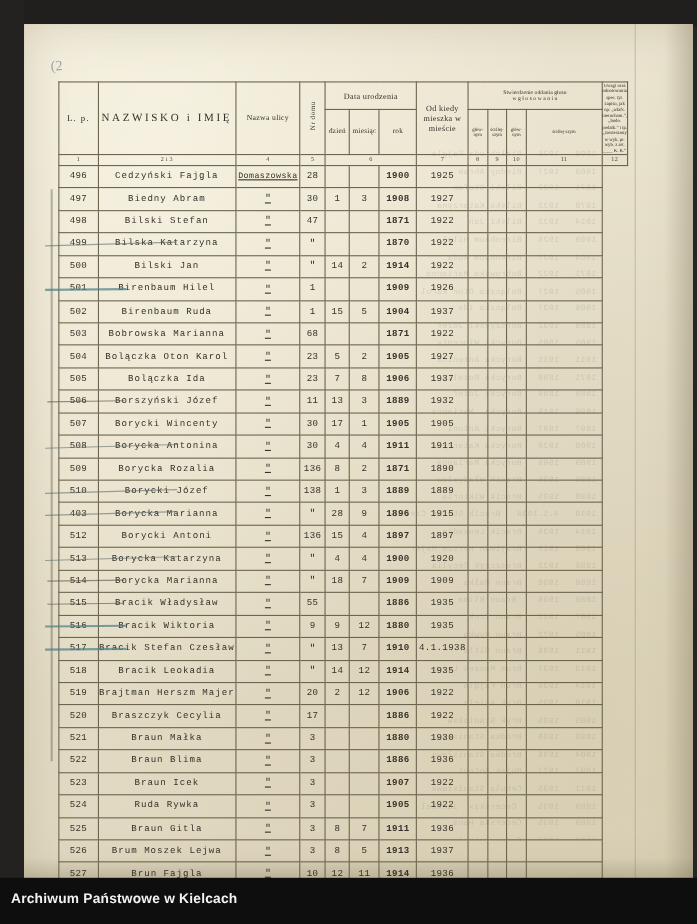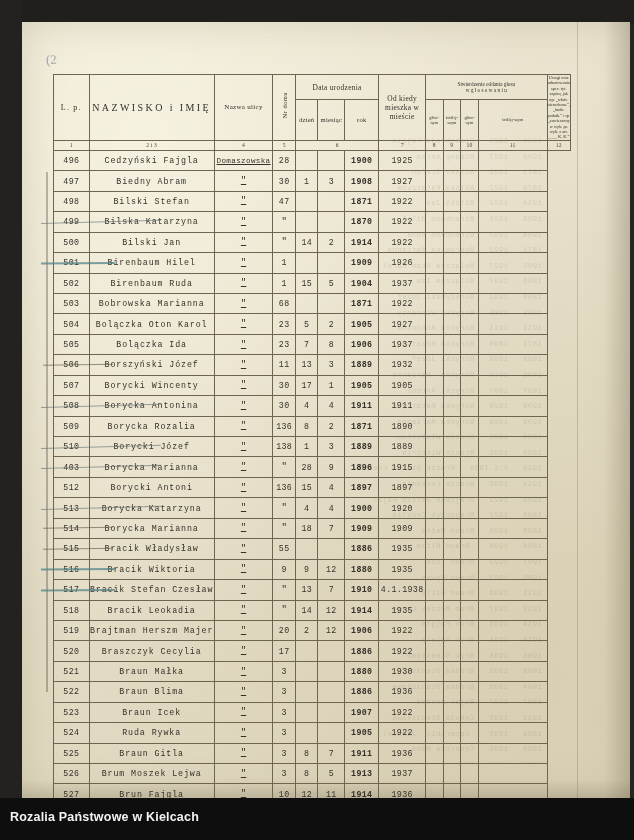--- a/index.html
+++ b/index.html
@@ -715,13 +715,13 @@
             <td class="c-v"></td>
             <td class="c-v"></td>
             <td class="c-notes"></td>
           </tr>
         </tbody>
     </table>
   </div>
 </div>
 
 <div class="backdrop-bottom-bar"></div>
-<div class="watermark">Rozalia Państwowe w Kielcach</div>
+<div class="watermark">Archiwum Państwowe w Kielcach</div>
 
 </body></html>

